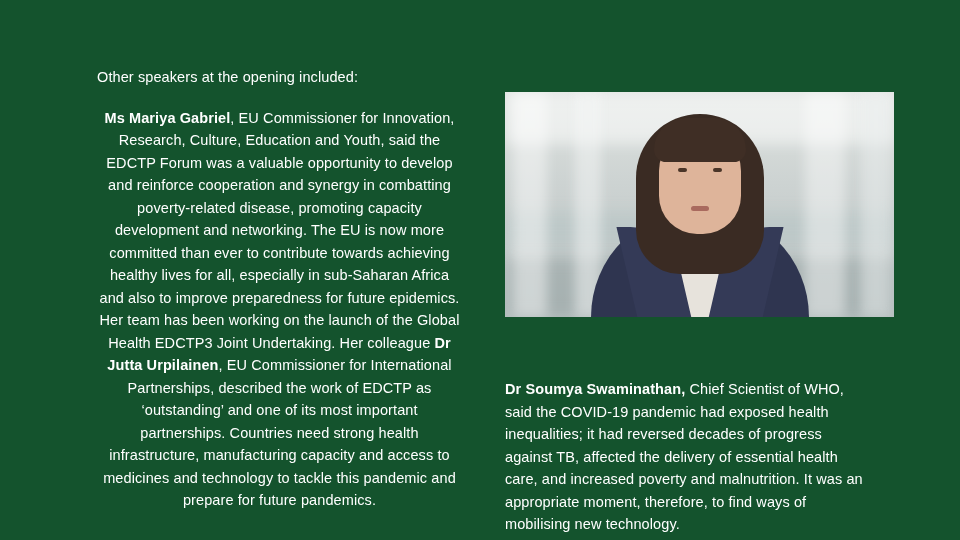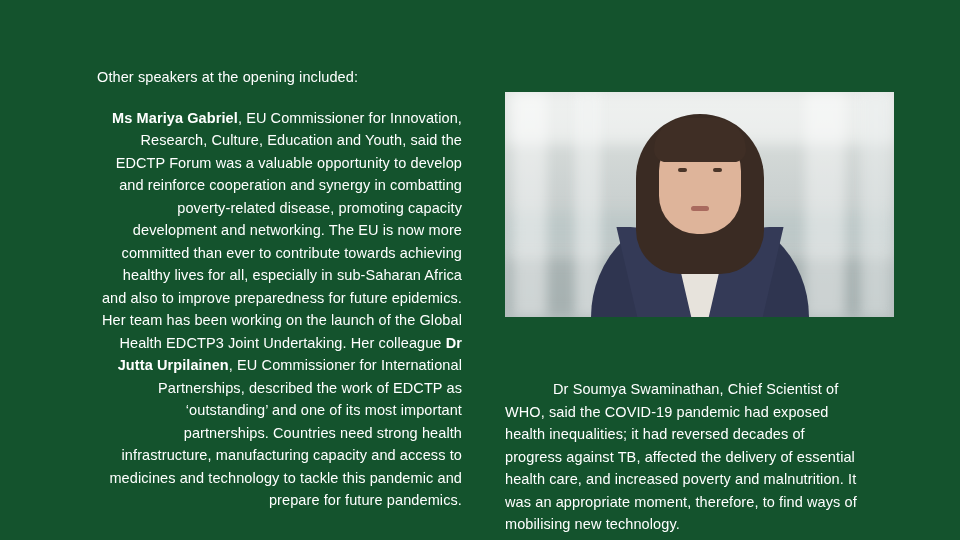--- a/index.html
+++ b/index.html
@@ -32,21 +32,21 @@
     line-height: 22.5px;
     margin: 0 0 18px 0;
     letter-spacing: 0.1px;
   }
   .body-para {
     color: #ffffff;
     font-size: 14.5px;
     line-height: 22.5px;
     margin: 0;
     letter-spacing: 0.1px;
-    text-align: right;
+    text-align: center;
   }
   .body-para b {
     font-weight: bold;
   }
   .photo-wrap {
     position: absolute;
     left: 505px;
     top: 92px;
     width: 389px;
     height: 225px;
@@ -193,21 +193,21 @@
     top: 378px;
     width: 360px;
   }
   .caption-para {
     color: #ffffff;
     font-size: 14.5px;
     line-height: 22.5px;
     margin: 0;
     letter-spacing: 0.1px;
   }
-  .caption-para b { font-weight: normal; margin-left: 48px; }
+  .caption-para b { font-weight: bold; }
 </style>
 </head>
 <body>
 
 <div class="slide">
 
   <div class="left-col">
     <p class="intro-line">Other speakers at the opening included:</p>
     <p class="body-para"><b>Ms Mariya Gabriel</b><span>, EU Commissioner for Innovation, Research, Culture, Education and Youth, said the EDCTP Forum was a valuable opportunity to develop and reinforce cooperation and synergy in combatting poverty-related disease, promoting capacity development and networking. The EU is now more committed than ever to contribute towards achieving healthy lives for all, especially in sub-Saharan Africa and also to improve preparedness for future epidemics. Her team has been working on the launch of the Global Health EDCTP3 Joint Undertaking. Her colleague </span><b>Dr Jutta Urpilainen</b><span>, EU Commissioner for International Partnerships, described the work of EDCTP as ‘outstanding’ and one of its most important partnerships. Countries need strong health infrastructure, manufacturing capacity and access to medicines and technology to tackle this pandemic and prepare for future pandemics.</span></p>
   </div>

